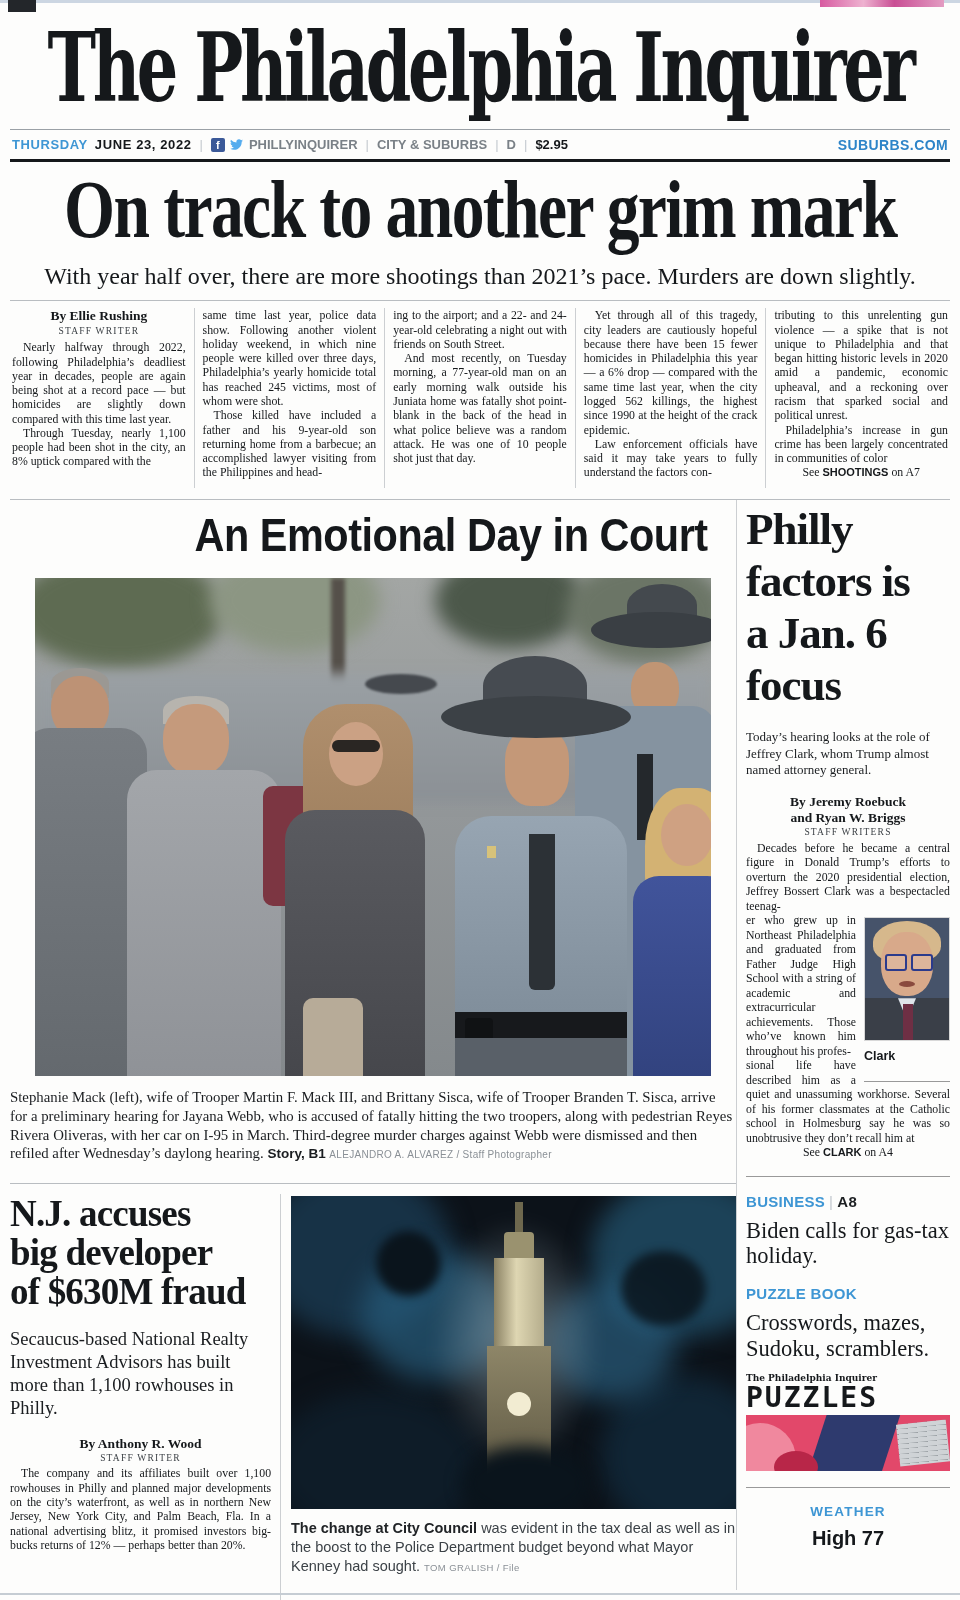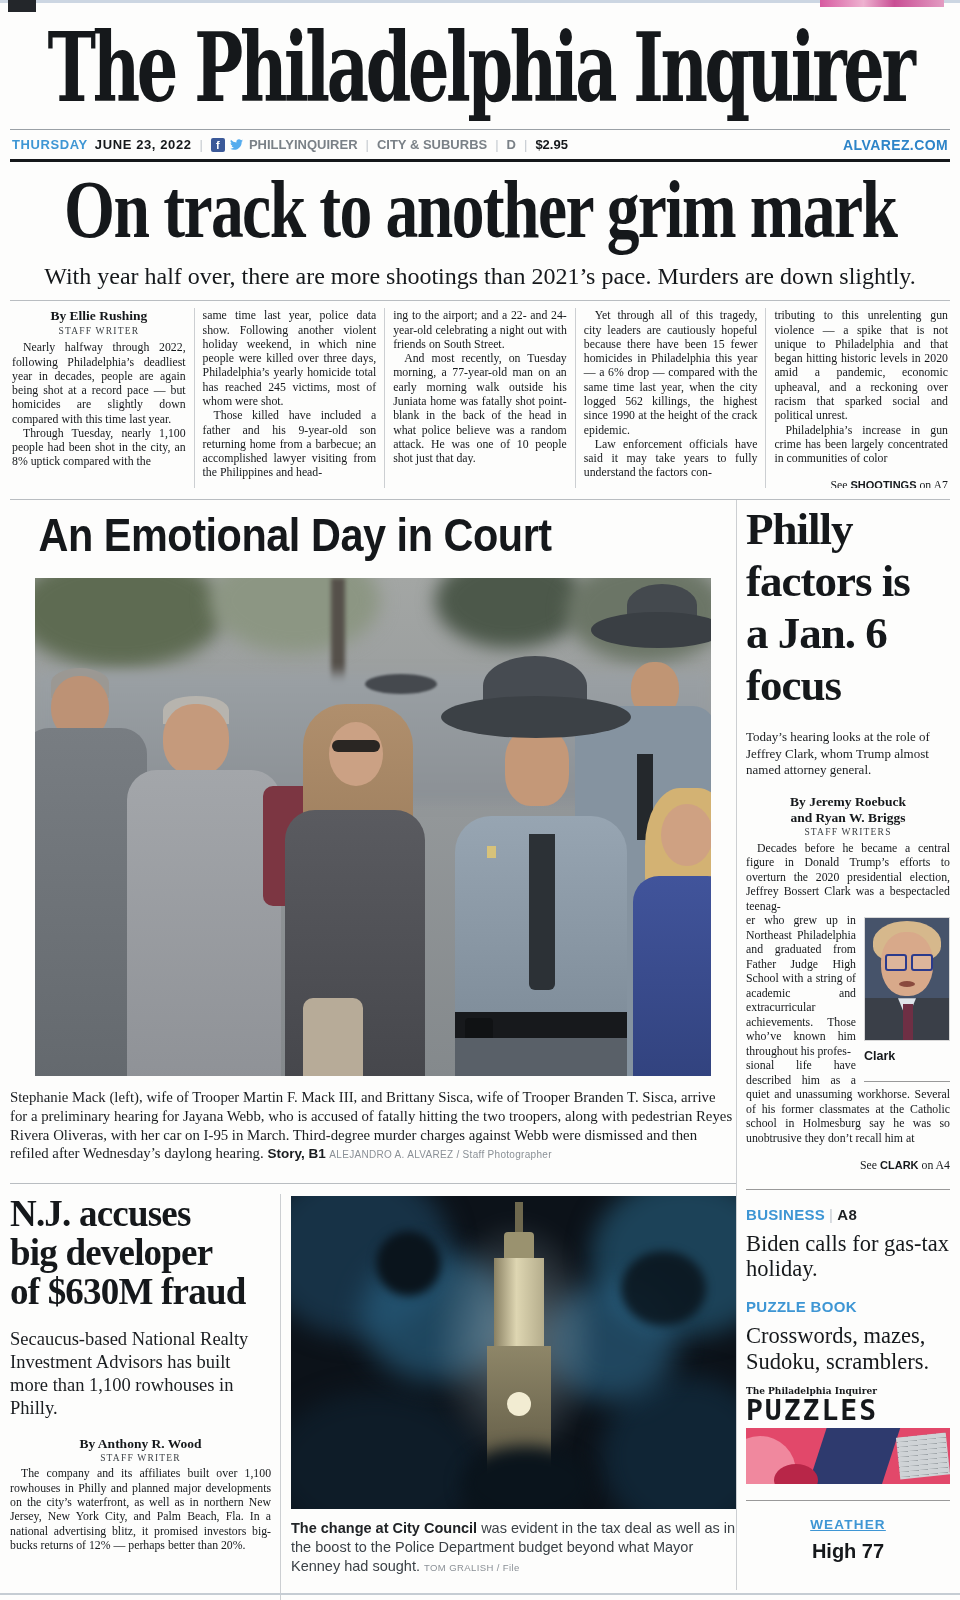--- a/index.html
+++ b/index.html
@@ -36,31 +36,31 @@
   .lead-rule{border:none;border-top:1px solid #b9bdc1;margin:10px 0 7px;}
   .columns{display:flex;height:180px;overflow:hidden;}
   .col{flex:1;padding:0 8px;border-right:1px solid #cccfd2;font-size:11.8px;line-height:1.21;
        text-align:justify;}
   .col:first-child{padding-left:2px;}
   .col:last-child{border-right:none;padding-right:2px;}
   .para{margin:0;text-indent:11px;}
   .noindent{text-indent:0;}
   .byline{text-align:center;font-weight:bold;font-size:13.5px;margin:0;text-indent:0;}
   .byline-title{text-align:center;font-size:9.5px;letter-spacing:1.2px;color:#3c4146;margin:1px 0 3px;text-indent:0;}
-  .jump-line{text-align:right;text-indent:0;margin:13px 0 0;font-size:11.8px;}
+  .jump-line{text-align:center;text-indent:0;margin:0 0 0;font-size:11.8px;}
   .jump-kw{font-family:"Liberation Sans",sans-serif;font-weight:bold;font-size:11px;}
   .big-divider{border:none;border-top:1px solid #b9bdc1;margin:11px 10px 0;}
   
   .lower{display:flex;margin:0 10px;height:1090px;}
   .main-left{width:726px;display:flex;flex-direction:column;}
   .vrule{width:1px;background:#cccfd2;}
   .rail{flex:1;padding-left:9px;overflow:hidden;}
   
   .court{text-align:center;margin-top:8px;}
-  .court-hl-wrap{display:flex;justify-content:flex-start;}
+  .court-hl-wrap{display:flex;justify-content:flex-end;}
   .court-headline{font-family:"Liberation Sans",sans-serif;font-weight:bold;font-size:46px;
                   letter-spacing:-.5px;white-space:nowrap;transform:scaleX(.9);transform-origin:center;}
   .court-photo{width:676px;height:498px;margin:16px auto 0;position:relative;overflow:hidden;
                background:linear-gradient(#a3a6a4 0%,#95999b 40%,#84898c 100%);}
   .court-caption{font-size:14.8px;line-height:1.26;text-align:left;margin:12px 0 0;color:#1a1d20;}
   .story-ref{font-family:"Liberation Sans",sans-serif;font-weight:bold;font-size:13.5px;}
   .credit{font-family:"Liberation Sans",sans-serif;font-size:10px;color:#8a9096;letter-spacing:.3px;}
   .hdivider{border:none;border-top:1px solid #b9bdc1;margin:20px 0 0;}
   
   .bottom-row{display:flex;flex:1;margin-top:10px;}
@@ -93,21 +93,21 @@
   .rail-label .pg{color:#1c1f22;}
   .rail-label .lsep{color:#c3c9cf;font-weight:normal;margin:0 4px;}
   .rail-hl{font-size:22.5px;line-height:1.14;margin-top:8px;}
   .promo{margin-top:12px;}
   .promo-mast{font-family:"DejaVu Serif",serif;font-weight:bold;font-size:9px;letter-spacing:0;}
   .promo-logo{font-family:"DejaVu Sans Mono",monospace;font-weight:bold;font-size:28px;letter-spacing:2px;
               line-height:1;margin-top:1px;}
   .promo-art{height:56px;position:relative;overflow:hidden;background:#e2486a;margin-top:3px;}
   .weather{text-align:center;}
   .weather-label{font-family:"Liberation Sans",sans-serif;font-weight:bold;font-size:13.5px;color:#3e96d4;
-                 letter-spacing:1.2px;margin-top:16px;text-decoration:underline;}
+                 letter-spacing:1.2px;margin-top:16px;}
   .weather-high{font-family:"Liberation Sans",sans-serif;font-weight:bold;font-size:20px;margin-top:8px;}
   .bottom-line{position:absolute;left:0;top:1593px;width:960px;height:2px;background:#c5ccd3;z-index:40;}
   
   .sh{position:absolute;}
 </style>
 </head>
 <body>
 
 <div class="page">
   <div class="top-strip"></div>
@@ -128,21 +128,21 @@
           <path d="M23.95 4.57a10 10 0 0 1-2.83.78 4.96 4.96 0 0 0 2.16-2.72c-.95.56-2 .96-3.12 1.18a4.92 4.92 0 0 0-8.39 4.48A13.98 13.98 0 0 1 1.64 3.16a4.92 4.92 0 0 0 1.52 6.57 4.9 4.9 0 0 1-2.23-.61v.06a4.92 4.92 0 0 0 3.95 4.83 4.9 4.9 0 0 1-2.21.08 4.93 4.93 0 0 0 4.6 3.42A9.87 9.87 0 0 1 0 19.54a13.94 13.94 0 0 0 7.55 2.21c9.06 0 14.01-7.5 14.01-14.01 0-.21 0-.42-.02-.63A10 10 0 0 0 24 4.59z"></path>
         </svg>
       <span>PHILLYINQUIRER</span>
       <span class="sep">|</span>
       <span>CITY &amp; SUBURBS</span>
       <span class="sep">|</span>
       <span>D</span>
       <span class="sep">|</span>
       <span class="price">$2.95</span>
     </div>
-    <span class="site">ALVAREZ.COM</span>
+    <span class="site">SUBURBS.COM</span>
   </div>
 
   <section class="lead">
     <div class="hl-wrap">
       <h1 class="headline-main" style="margin:6px 0 0;">On track to another grim mark</h1>
     </div>
     <div class="hl-wrap">
       <div class="deck-main">With year half over, there are more shootings than 2021’s pace. Murders are down slightly.</div>
     </div>
     <hr class="lead-rule">

